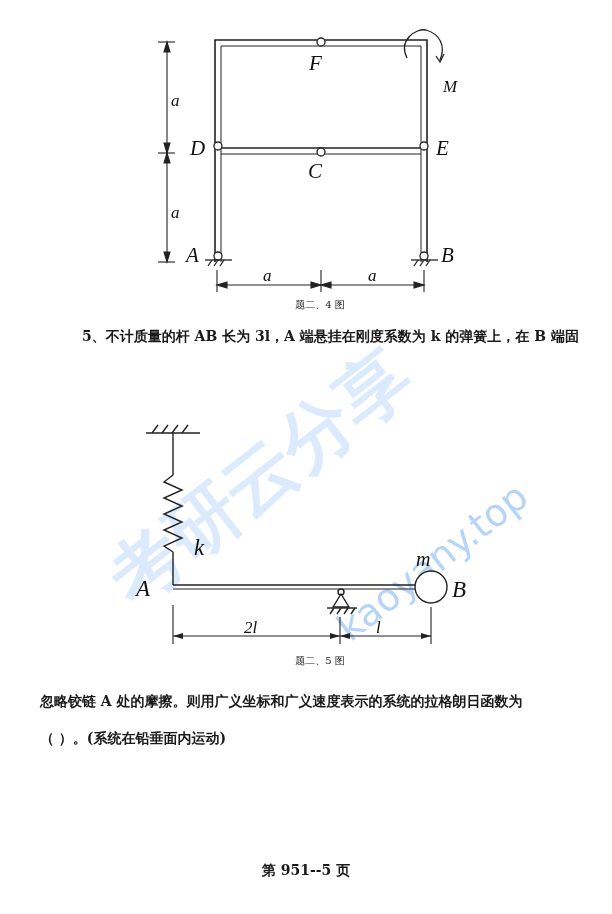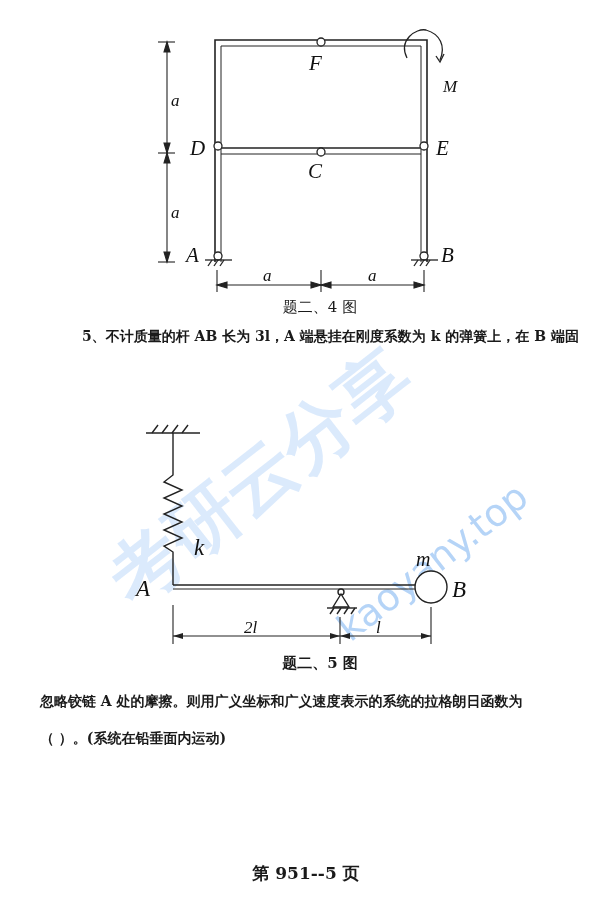--- a/index.html
+++ b/index.html
@@ -1,23 +1,23 @@
 <!DOCTYPE html>
 <html><head>
 <meta charset="utf-8">
 <style>
   html, body { margin:0; padding:0; background:#ffffff; }
   body { width:612px; height:914px; position:relative; overflow:hidden;
          font-family:"DejaVu Serif","Liberation Serif",serif; color:#1a1a1a; }
   .fig { position:absolute; left:0; top:0; }
-  .caption { position:absolute; font-size:15px; text-align:center; width:160px; }
+  .caption { position:absolute; font-size:10px; text-align:center; width:160px; }
   .para { position:absolute; left:62px; width:540px; font-size:14px; line-height:36.5px;font-weight:bold; }
   .line { white-space:nowrap; }
   .indent { padding-left:20px; }
-  .footer { position:absolute; top:862px; left:0; width:612px; text-align:center; font-size:17px; font-weight:bold; }
+  .footer { position:absolute; top:862px; left:0; width:612px; text-align:center; font-size:14px; font-weight:bold; }
   .wm { position:absolute; color:#cfe3fb; pointer-events:none; }
   .wm-cn { font-family:"DejaVu Serif",serif; font-size:72px; font-weight:bold; transform:rotate(-38deg); opacity:.75; }
   .wm-url { font-family:"DejaVu Sans",sans-serif; font-size:38px; transform:rotate(-38deg); opacity:.85; color:#a9cdf6; }
   svg text { font-family:"Liberation Serif","DejaVu Serif",serif; font-style:italic; fill:#111; }
 </style>
 </head>
 <body>
 
 <div class="wm wm-cn" style="left:80px; top:430px;"><span>考研云分享</span></div>
 <div class="wm wm-url" style="left:318px; top:540px;"><span>kaoyany.top</span></div>
@@ -130,20 +130,20 @@
     <path d="M350 633 L340 636 L350 639 Z"></path>
     <path d="M421 633 L431 636 L421 639 Z"></path>
   </g>
   <text x="194" y="555" font-size="23">k</text>
   <text x="136" y="596" font-size="23">A</text>
   <text x="452" y="597" font-size="23">B</text>
   <text x="416" y="566" font-size="20">m</text>
   <text x="244" y="633" font-size="17">2l</text>
   <text x="376" y="633" font-size="17">l</text>
 </svg>
-<div class="caption" style="left:240px; top:654px;font-weight:bold;">题二、5 图</div>
+<div class="caption" style="left:240px; top:654px;">题二、5 图</div>
 
 <div class="para" style="top:683px; left:40px; width:566px;">
   <div class="line">忽略铰链 A 处的摩擦。则用广义坐标和广义速度表示的系统的拉格朗日函数为</div>
   <div class="line">（        ）。(系统在铅垂面内运动)</div>
 </div>
 
 <div class="footer">第 951--5 页</div>
 
 </body></html>

